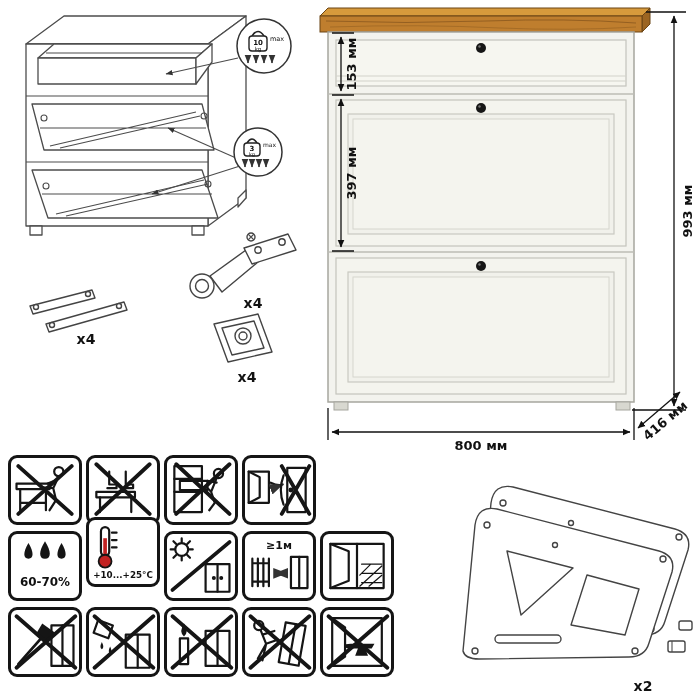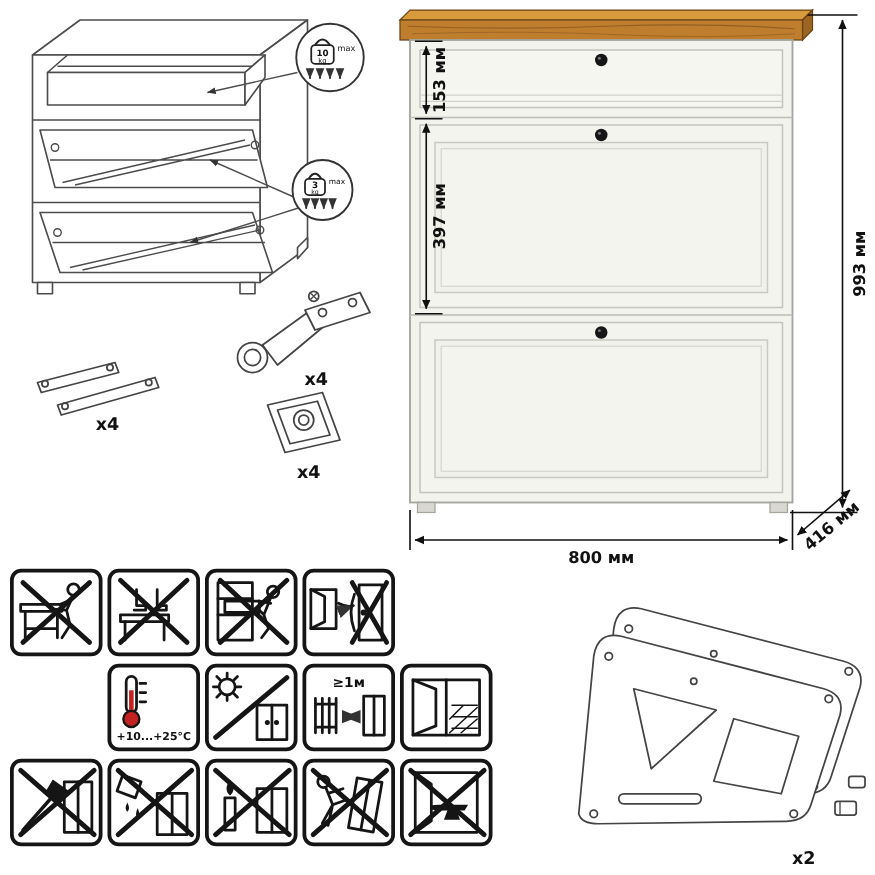--- a/index.html
+++ b/index.html
@@ -233,21 +233,27 @@
           <path d="M4,12 L16,18 L16,40 L4,46"></path>
       <path d="M28,24 q8,4 13,2" marker-end="url(#arrS)"></path>
       <rect x="46" y="8" width="20" height="48"></rect>
           <circle cx="50" cy="32" r="1.5" fill="#151515"></circle>
       <path d="M42,16 q-6,16 0,32"></path>
     </g>
         <path class="xo" d="M40,6 L70,58 M70,6 L40,58"></path>
       </svg>
   </div>
 
-  <div class="cell" style="left:86px;top:531px">
+  <div class="cell" style="left:8px;top:531px">
+    <svg viewBox="0 0 74 64">
+      <path class="icf" d="M19,7 C13,17 13,24 19,24 C25,24 25,17 19,7 Z M37,5 C30,16 30,24 37,24 C44,24 44,16 37,5 Z M55,7 C49,17 49,24 55,24 C61,24 61,17 55,7 Z"></path>
+      <text class="celltxt" x="37" y="54" font-size="13" text-anchor="middle">60-70%</text>
+    </svg>
+  </div>
+  <div class="cell" style="left:86px;top:517px">
     <svg viewBox="0 0 74 64">
       <g class="ic" stroke-width="2">
         <rect x="13" y="5" width="9" height="31" rx="4.5"></rect>
           <path d="M25,11 h5 M25,19 h5 M25,27 h5"></path>
       </g>
       <rect x="15.5" y="17" width="4" height="20" fill="#c22222"></rect>
       <circle cx="17.5" cy="42" r="7" fill="#c22222" stroke="#151515" stroke-width="2"></circle>
       <text class="celltxt" x="37" y="60" font-size="9.5" text-anchor="middle">+10...+25°C</text>
     </svg>
   </div>

